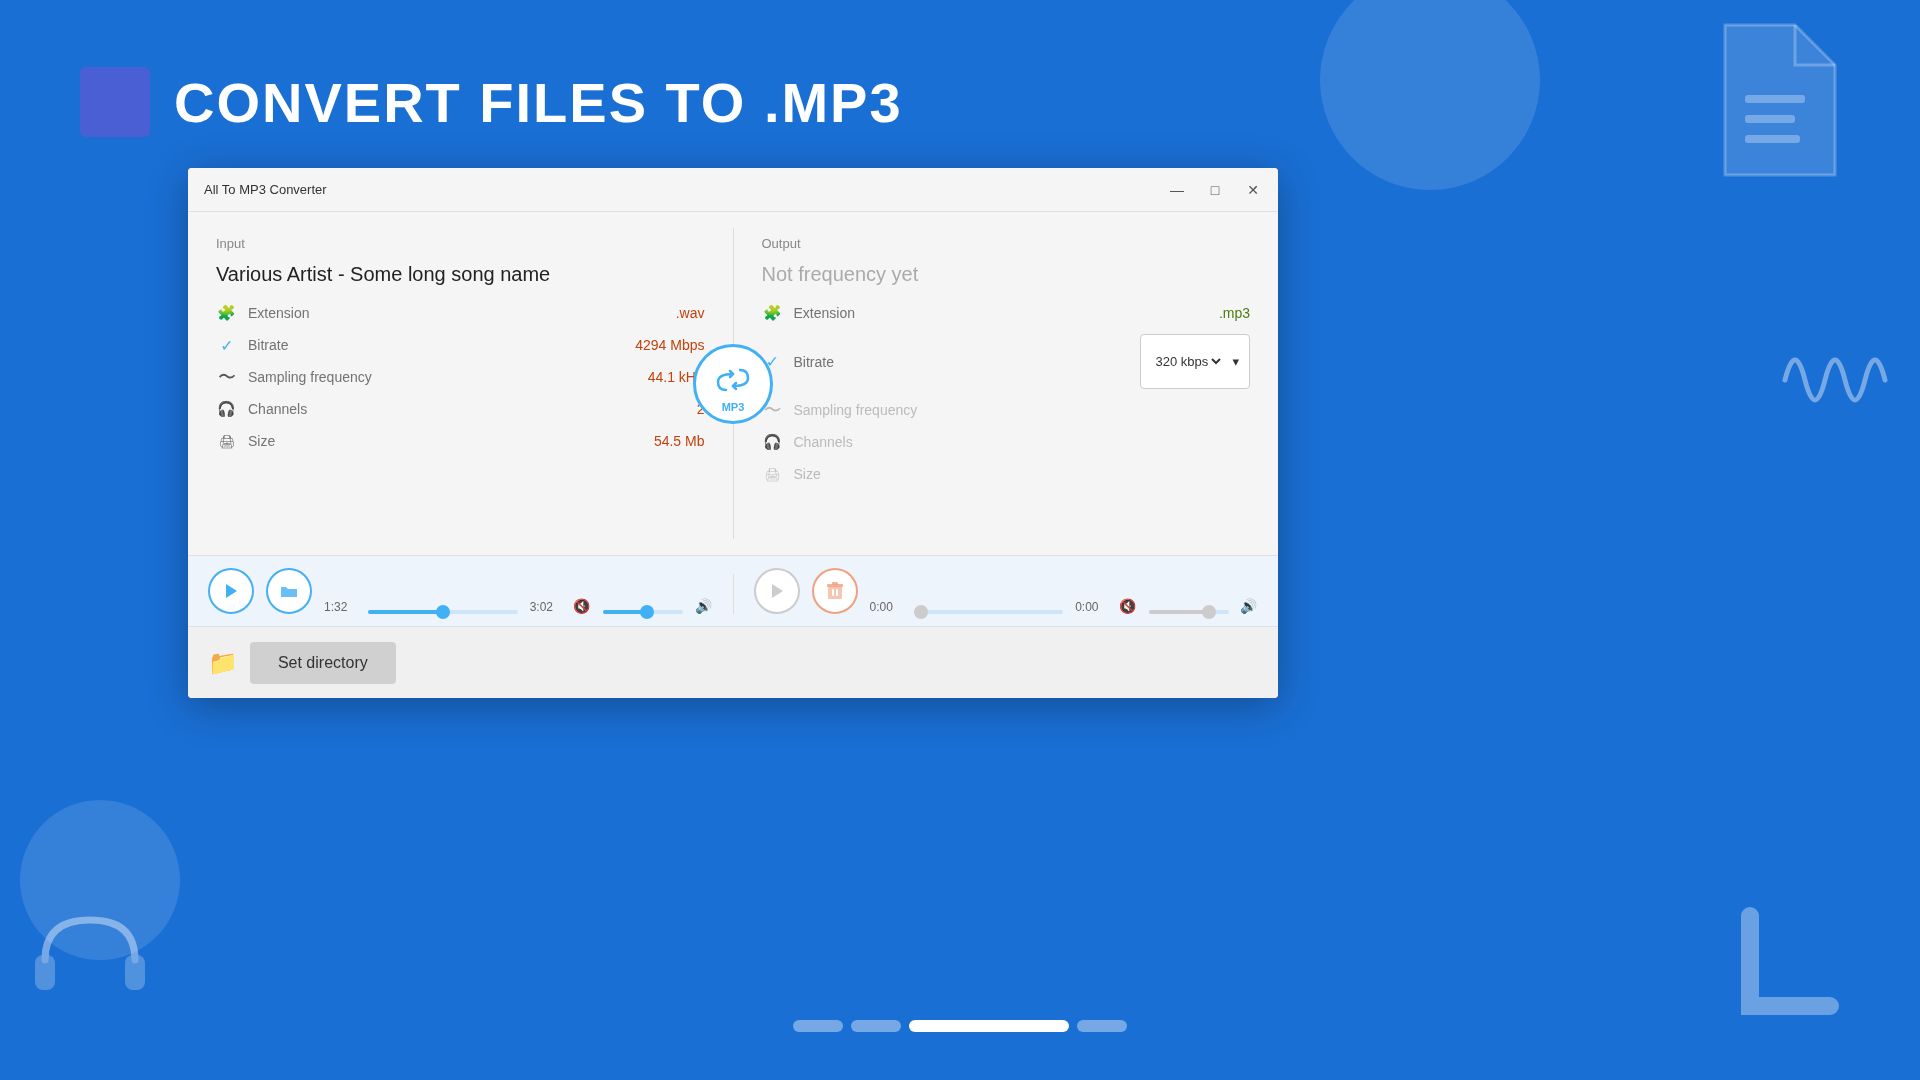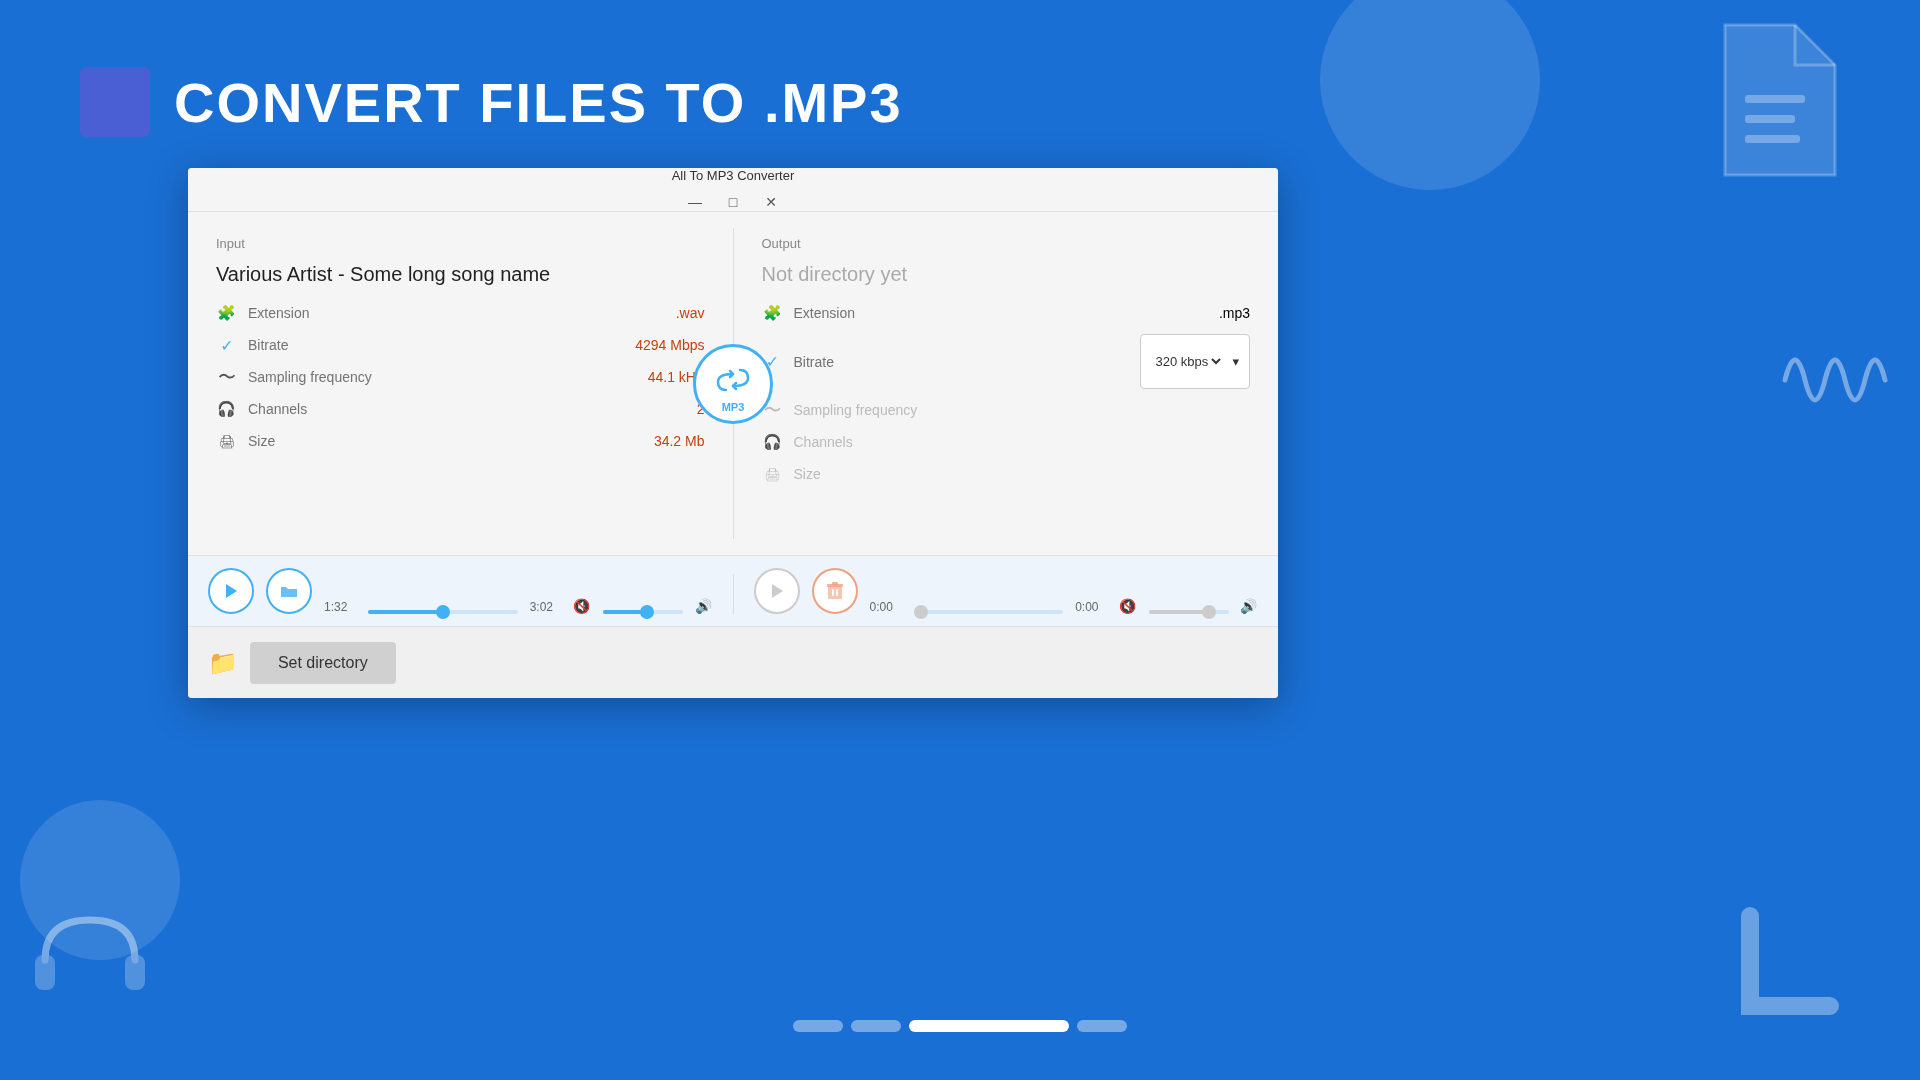--- a/index.html
+++ b/index.html
@@ -87,21 +87,20 @@
     
     .title-bar {
       height: 44px;
       background: #f5f5f5;
       border-bottom: 1px solid #e0e0e0;
       display: flex;
       align-items: center;
       justify-content: space-between;
       padding: 0 16px;
       border-radius: 4px 4px 0 0;
-      flex-direction: column;
     }
     .title-text {
       font-size: 13px;
       color: #333;
     }
     .window-controls {
       display: flex;
       gap: 20px;
       align-items: center;
     }
@@ -193,21 +192,21 @@
       color: #737373;
       flex: 1;
     }
     .prop-name.faded { color: #bbb; }
     .prop-value {
       font-size: 14px;
       color: #c2410c;
     }
     .prop-ext {
       font-size: 14px;
-      color: #000000;
+      color: #4d7c0f;
     }
 
     .bitrate-select {
       border: 1.5px solid #ccc;
       border-radius: 4px;
       padding: 18px 10px;
       font-size: 13px;
       color: #333;
       background: white;
       display: flex;
@@ -456,40 +455,40 @@
 
         <div class="property-row">
           <div class="prop-icon">🎧</div>
           <span class="prop-name">Channels</span>
           <span class="prop-value">2</span>
         </div>
 
         <div class="property-row">
           <div class="prop-icon" style="font-size:13px;">🖨</div>
           <span class="prop-name">Size</span>
-          <span class="prop-value">34.2 Mb</span>
+          <span class="prop-value">54.5 Mb</span>
         </div>
       </div>
 
       <div class="panel-divider">
         <div style="width:1px; height:100%; background:#ddd;"></div>
         <div class="convert-arrows">
           <svg width="50" height="50" viewBox="0 0 50 50" fill="none">
             <path d="M32 15 Q40 15 40 23 Q40 31 25 31" stroke="#42b0f5" stroke-width="2.5" fill="none" stroke-linecap="round"></path>
             <path d="M28 28 L25 31 L28 34" stroke="#42b0f5" stroke-width="2.5" fill="none" stroke-linecap="round" stroke-linejoin="round"></path>
             <path d="M18 35 Q10 35 10 27 Q10 19 25 19" stroke="#42b0f5" stroke-width="2.5" fill="none" stroke-linecap="round"></path>
             <path d="M22 22 L25 19 L22 16" stroke="#42b0f5" stroke-width="2.5" fill="none" stroke-linecap="round" stroke-linejoin="round"></path>
           </svg>
           <span style="font-size:11px;font-weight:700;color:#42b0f5;margin-top:-4px;">MP3</span>
         </div>
       </div>
 
       <div class="panel">
         <div class="panel-label">Output</div>
-        <div class="not-converted">Not directory yet</div>
+        <div class="not-converted">Not frequency yet</div>
 
         <div class="property-row">
           <div class="prop-icon">🧩</div>
           <span class="prop-name">Extension</span>
           <span class="prop-ext">.mp3</span>
         </div>
 
         <div class="property-row">
           <div class="prop-icon" style="color:#42b0f5;font-size:16px;">✓</div>
           <span class="prop-name">Bitrate</span>

